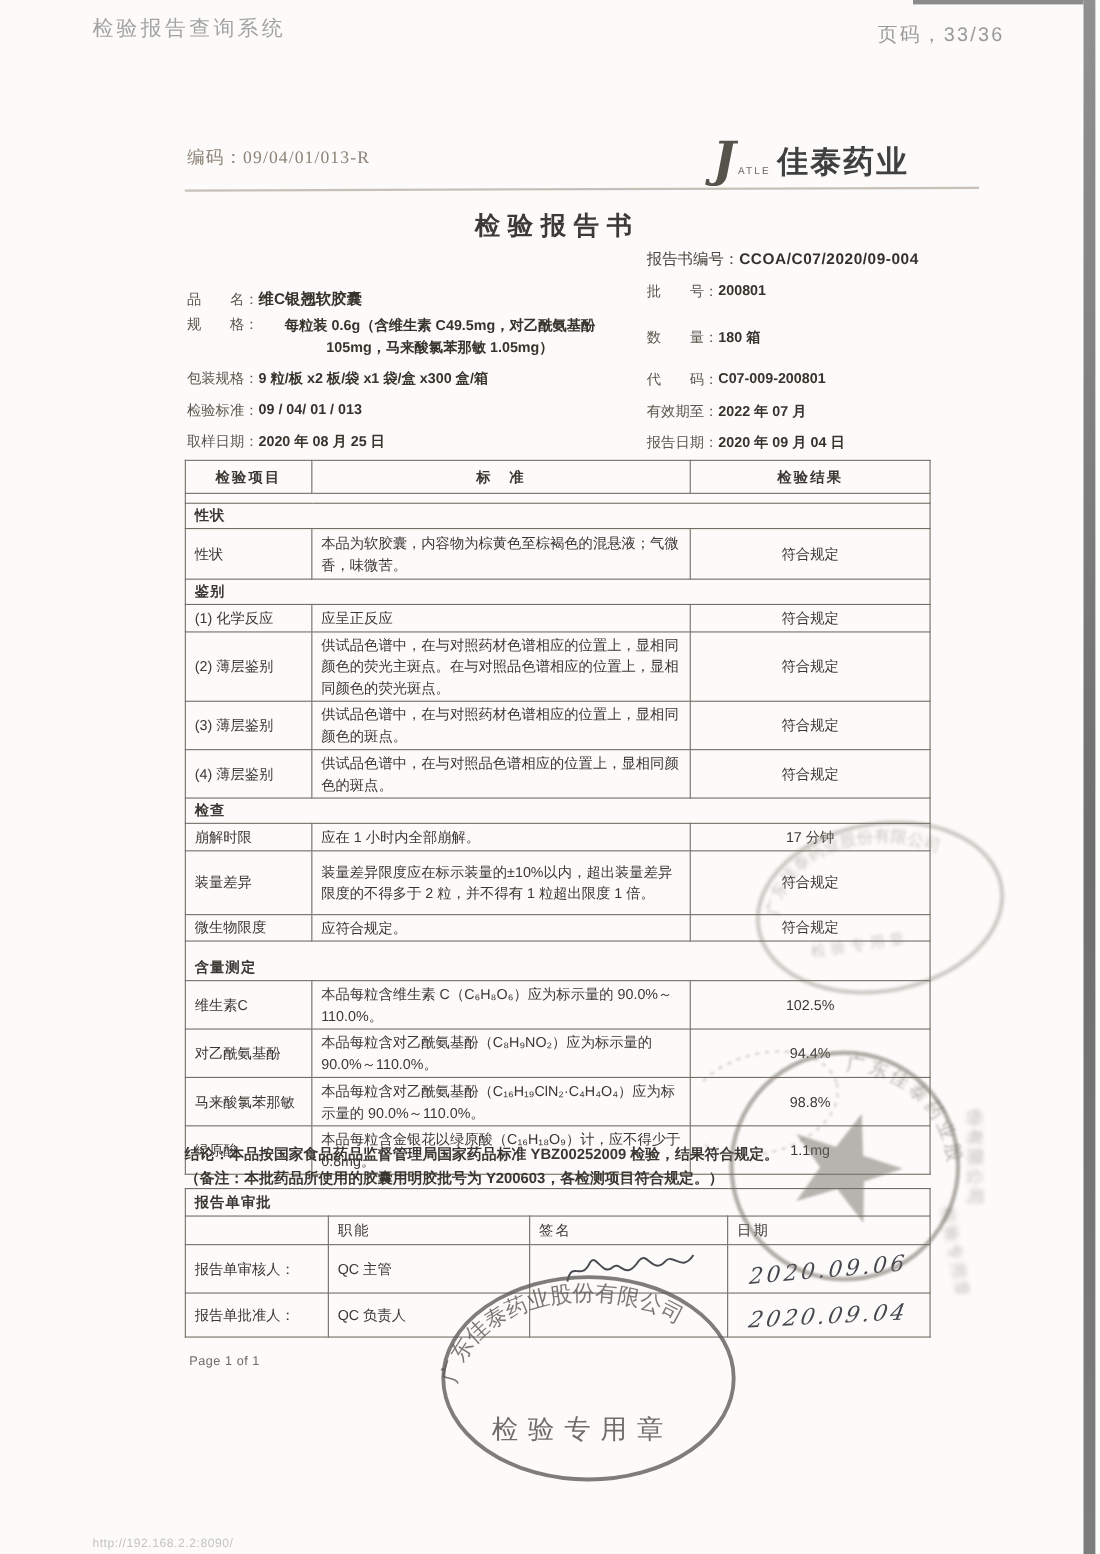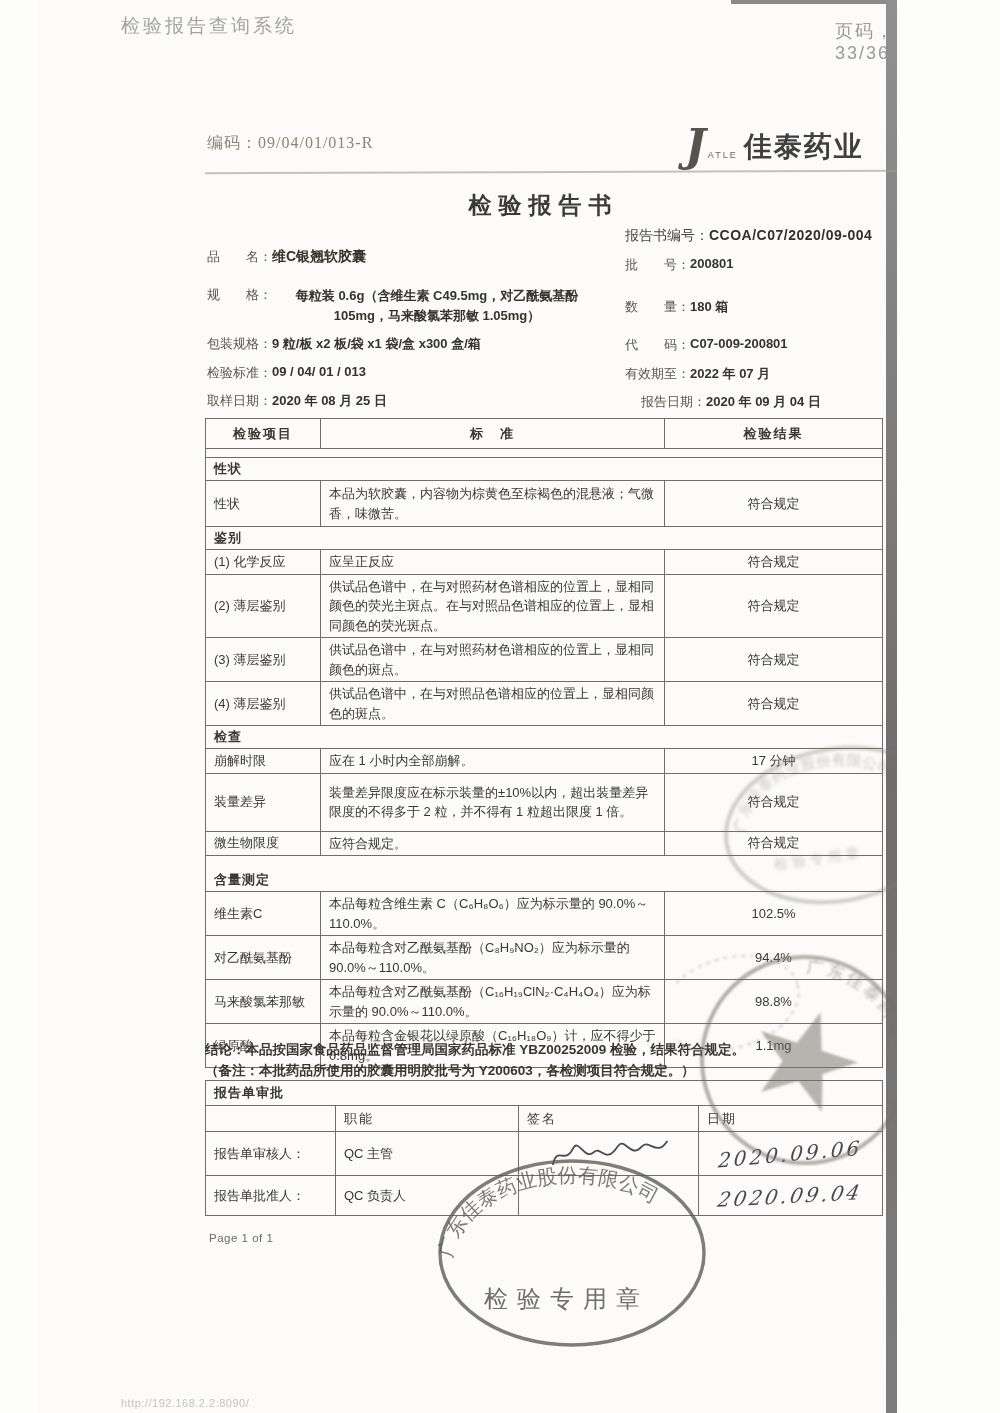--- a/index.html
+++ b/index.html
@@ -1,17 +1,17 @@
 <!DOCTYPE html>
 <html><head>
 <meta charset="utf-8">
 <style>
   html,body{margin:0;padding:0;}
   body{width:1000px;height:1413px;background:#fdfdfc;font-family:"Liberation Sans",sans-serif;color:#3d3a36;}
-  .page{position:relative;width:860px;height:1413px;background:#fcfbf9;overflow:hidden;margin-left:37px;}
+  .page{position:relative;width:996px;height:1413px;background:#fcfbf9;overflow:hidden;}
   .abs{position:absolute;}
   
   .sys-title{left:84px;top:13px;font-size:19px;letter-spacing:3px;color:#a3a3a3;}
   .page-ind{left:798px;top:19px;font-size:18px;letter-spacing:2px;color:#9a9a9a;}
   .edge-right{right:0;top:0;width:11px;height:1413px;background:linear-gradient(180deg,#909090,#6e6e6e 55%,#7d7d7d);}
   .edge-topline{right:11px;top:0;width:155px;height:4px;background:#8b8b8b;}
   
   .doc-code{left:170px;top:133px;font-size:16px;letter-spacing:1px;color:#8d8378;font-family:Liberation Serif, serif;}
   .logo{left:648px;top:126px;display:flex;align-items:flex-end;color:#56524c;}
   .logo-j{font-family:"DejaVu Serif",serif;font-style:italic;font-weight:bold;font-size:44px;line-height:40px;}
@@ -66,21 +66,21 @@
     <span class="logo-j">J</span>
     <span class="logo-sub">ATLE</span>
     <span class="logo-co">佳泰药业</span>
   </div>
   <div class="abs head-rule"></div>
   <div class="abs doc-title">检验报告书</div>
   <div class="abs report-no">
     <span>报告书编号：</span><b>CCOA/C07/2020/09-004</b>
   </div>
 
-  <div class="frow" style="left:170px;top:248px;">
+  <div class="frow" style="left:170px;top:263px;">
     <span class="flab">品　　名：</span>
     <span class="fval" style="font-size:14px;">维C银翘软胶囊</span>
   </div>
   <div class="frow" style="left:170px;top:286px;">
     <span class="flab">规　　格：</span>
     <span class="fval wrap">每粒装 0.6g（含维生素 C49.5mg，对乙酰氨基酚 105mg，马来酸氯苯那敏 1.05mg）</span>
   </div>
   <div class="frow" style="left:170px;top:335px;">
     <span class="flab">包装规格：</span>
     <span class="fval">9 粒/板 x2 板/袋 x1 袋/盒 x300 盒/箱</span>
@@ -103,21 +103,21 @@
     <span class="fval">180 箱</span>
   </div>
   <div class="frow" style="left:588px;top:336px;">
     <span class="flab">代　　码：</span>
     <span class="fval">C07-009-200801</span>
   </div>
   <div class="frow" style="left:588px;top:365px;">
     <span class="flab">有效期至：</span>
     <span class="fval">2022 年 07 月</span>
   </div>
-  <div class="frow" style="left:604px;top:393px;">
+  <div class="frow" style="left:588px;top:393px;">
     <span class="flab">报告日期：</span>
     <span class="fval">2020 年 09 月 04 日</span>
   </div>
 
   <table class="abs maintab">
     <colgroup>
         <col style="width:115px">
         <col style="width:344px">
         <col style="width:218px">
       </colgroup>

